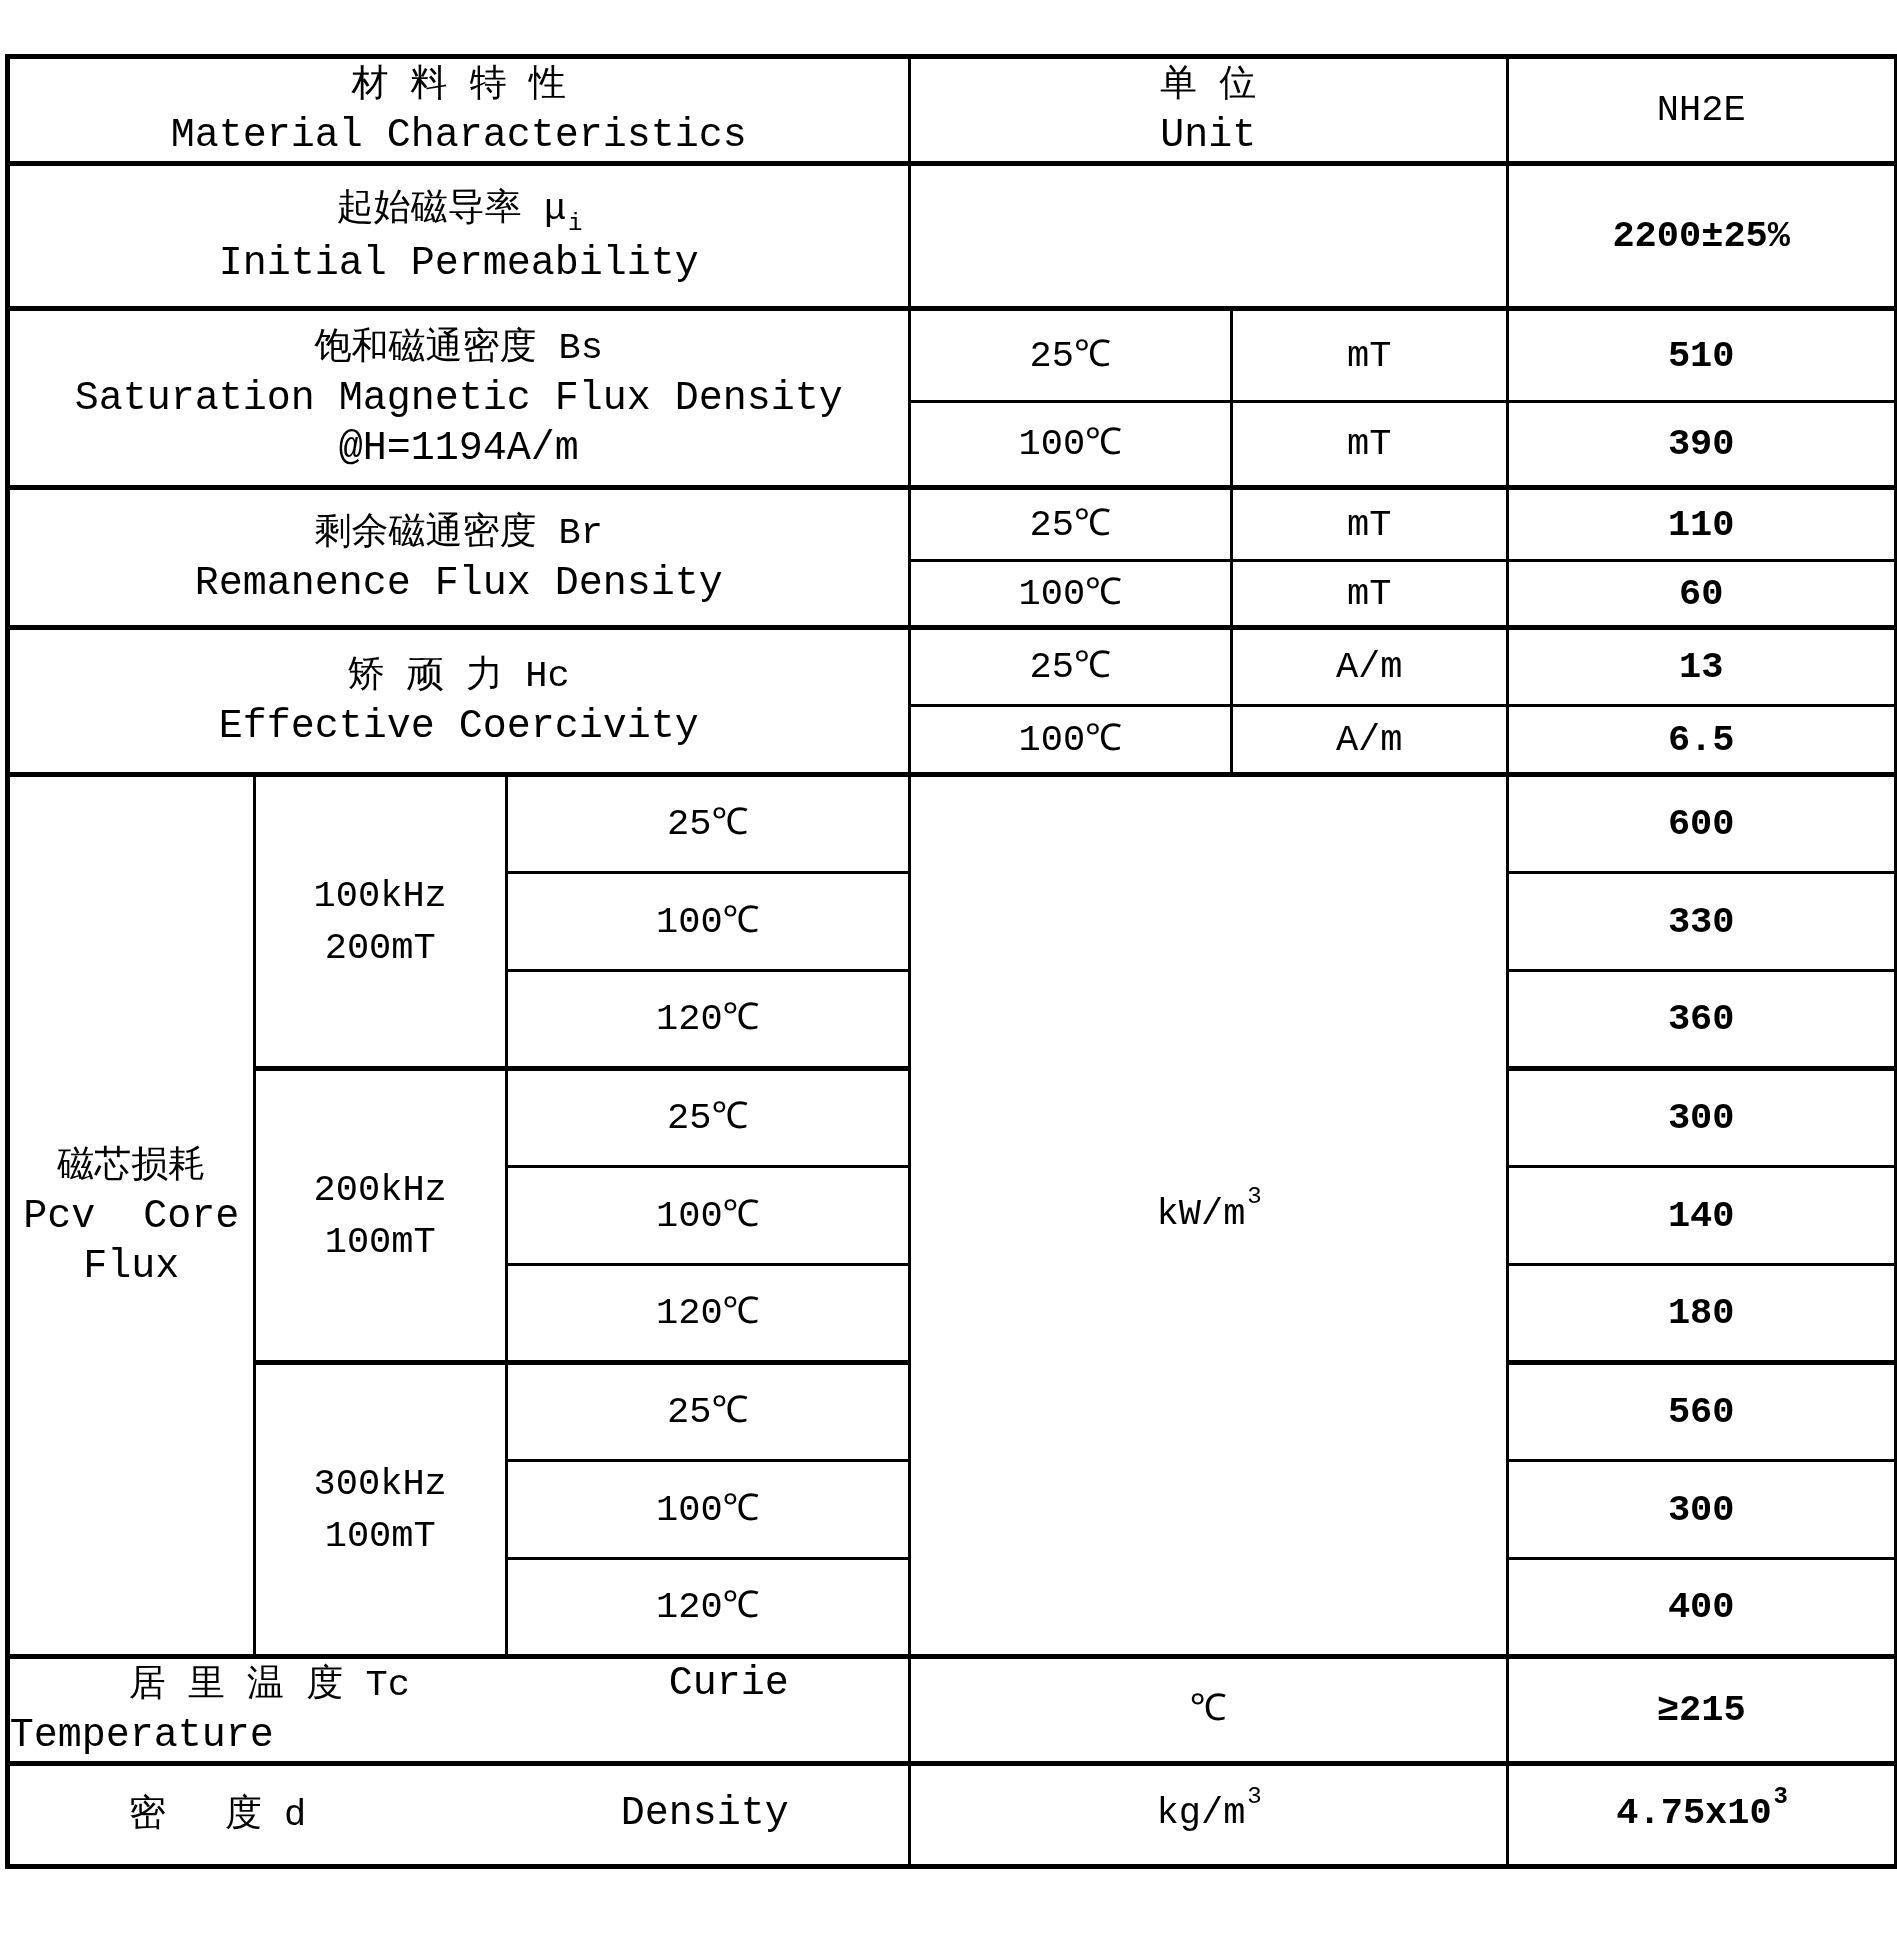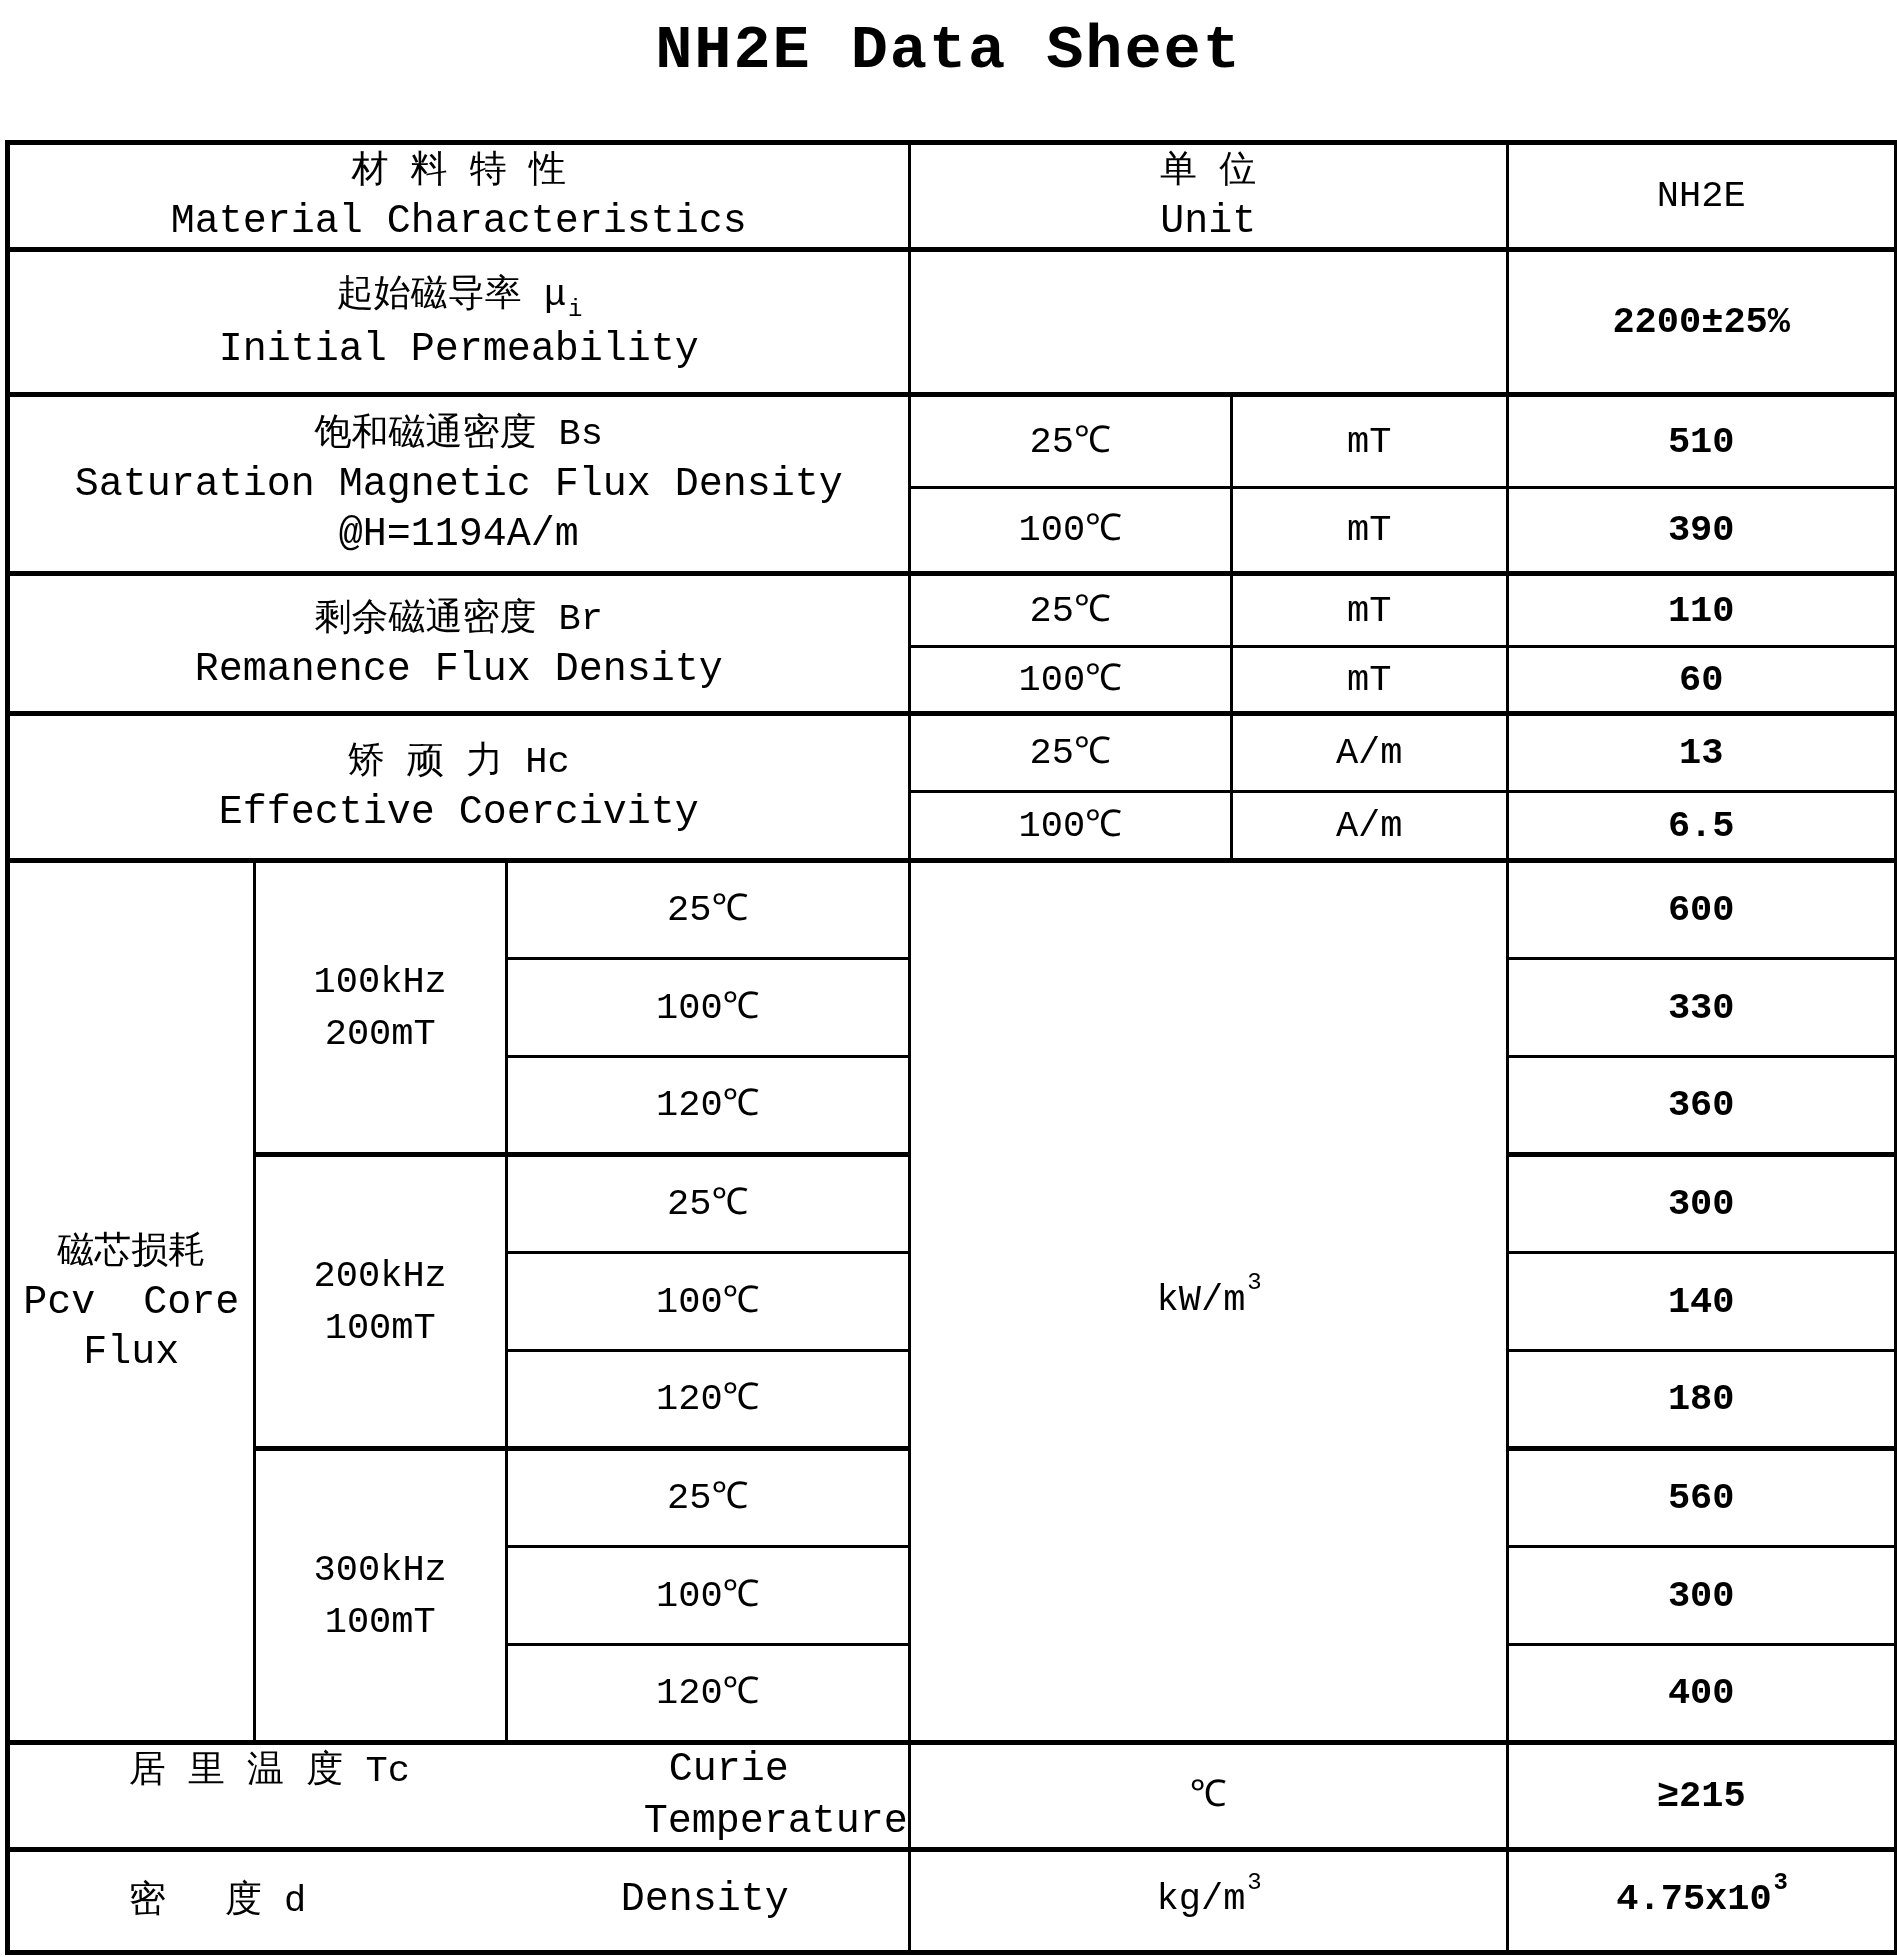--- a/index.html
+++ b/index.html
@@ -24,28 +24,27 @@
     font-size:37px;line-height:52px;
   }
   tr.sec td{border-top-width:5.6px;}
   .zh{font-size:37px;line-height:52px;}
   .en{font-size:40px;line-height:50px;}
   .pre{white-space:pre;}
   .val{font-size:37px;font-weight:bold;}
   .sup{font-size:24px;position:relative;top:-20.5px;left:1.9px;}
   .subp{font-size:24px;position:relative;top:11.2px;left:1.9px;}
   .lr{display:flex;justify-content:space-between;align-items:flex-start;padding:0 119px;}
-  .centerline{text-align:right;}
+  .centerline{text-align:left;}
 </style>
 </head>
 <body>
 
 <div class="page">
 
-  <div class="doc-title">NH2E Data Sheet</div>
 
   <table class="sheet">
     <colgroup>
       <col style="width:247px">
         <col style="width:252px">
         <col style="width:403px">
       <col style="width:322px">
         <col style="width:276px">
         <col style="width:389px">
     </colgroup>

